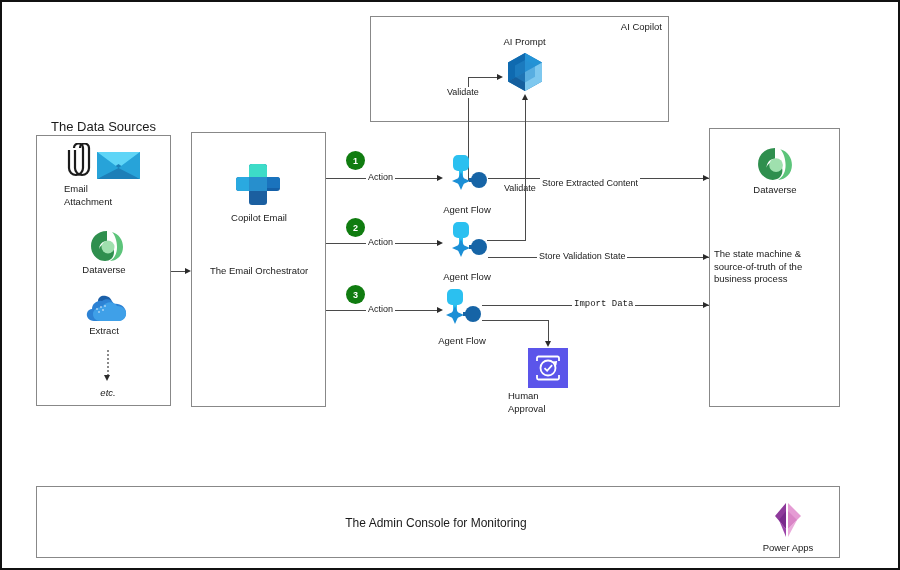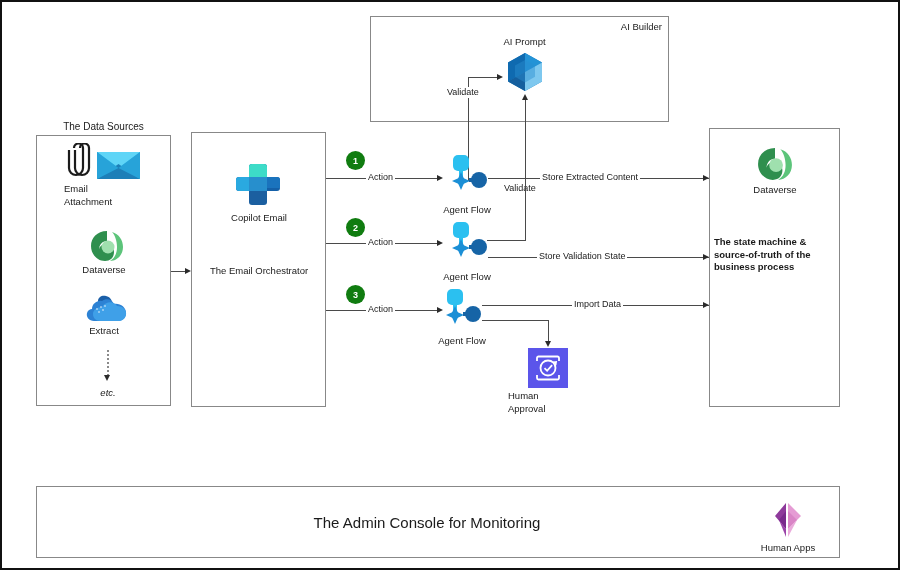--- a/index.html
+++ b/index.html
@@ -18,21 +18,21 @@
   .icon{position:absolute;}
   .dotted-v{position:absolute;width:0;border-left:2px dotted #8a8a8a;}
   .gbox{position:absolute;box-sizing:border-box;border:1px solid #888;background:#fff;}
 </style>
 </head>
 <body>
 
 <div id="page">
 
   <div class="gbox" style="left:368px;top:14px;width:299px;height:106px;"></div>
-  <div class="cap" style="left:575px;top:19px;width:85px;text-align:right;font-size:9.5px;">AI Builder</div>
+  <div class="cap" style="left:575px;top:19px;width:85px;text-align:right;font-size:9.5px;">AI Copilot</div>
 
   <div class="icon" style="left:501px;top:48px;width:44px;height:44px;">
     <svg width="44" height="44" viewBox="0 0 44 44">
       <polygon points="22,3 39,12.5 39,31.5 22,41 5,31.5 5,12.5" fill="#1a7fc1"></polygon>
       <polygon points="22,3 39,12.5 22,22" fill="#2493d6"></polygon>
       <polygon points="22,22 39,12.5 39,31.5 22,41" fill="#7ec8ef"></polygon>
       <polygon points="5,12.5 22,3 22,22 5,31.5" fill="#0f6ab0"></polygon>
       <polygon points="22,22 22,41 5,31.5" fill="#155f9e"></polygon>
       <polygon points="22,10 32,15.6 32,26.8 22,32.4 12,26.8 12,15.6" fill="#2b8fd0" opacity="0.45"></polygon>
     </svg>
@@ -41,21 +41,21 @@
 
   <div class="line-v" style="left:466px;top:75px;height:104px;"></div>
   <div class="line-h" style="left:466px;top:75px;width:30px;"></div>
   <div class="arrow-r" style="left:495px;top:71.5px;"></div>
   <div class="edge-lbl" style="left:443px;top:85px;">Validate</div>
 
   <div class="line-v" style="left:523px;top:98px;height:80px;"></div>
   <div class="arrow-u" style="left:519.5px;top:92px;"></div>
 
   <div class="gbox" style="left:34px;top:133px;width:135px;height:271px;"></div>
-  <div class="cap" style="left:34px;top:119px;width:135px;font-size:10px;">The Data Sources</div>
+  <div class="cap" style="left:34px;top:119px;width:135px;font-size:13px;">The Data Sources</div>
 
   <div class="icon" style="left:62px;top:141px;width:78px;height:38px;">
     <svg width="78" height="38" viewBox="0 0 78 38">
       <g stroke="#1b1b1b" stroke-width="2.2" fill="none">
         <path d="M10 5 a4.5 4.5 0 0 1 9 0 v20 a7 7 0 0 1 -14 0 v-18"></path>
         <path d="M16 5 a4.5 4.5 0 0 1 9 0 v20 a7 7 0 0 1 -14 0 v-18"></path>
       </g>
       <polygon points="33,9 76,9 76,36 33,36" fill="#36c5f0"></polygon>
       <polygon points="33,9 54.5,25 76,9" fill="#5fd5f7"></polygon>
       <polygon points="33,36 54.5,21 76,36" fill="#1d7fb8"></polygon>
@@ -126,21 +126,21 @@
       <rect x="14" y="15" width="4" height="9" fill="#2bc0f0"></rect>
       <path d="M16 18 L20 27 L16 36 L12 27 Z" fill="#1b8fd6"></path>
       <path d="M7 27 L16 23 L25 27 L16 31 Z" fill="#1b8fd6"></path>
       <rect x="24" y="24" width="7" height="4" fill="#1664a6"></rect>
       <circle cx="34" cy="26" r="8" fill="#1664a6"></circle>
     </svg>
   </div>
   <div class="lbl" style="left:420px;top:202px;width:90px;">Agent Flow</div>
 
   <div class="line-h" style="left:486px;top:176px;width:221px;"></div>
-  <div class="edge-lbl" style="left:538px;top:170px;">Store Extracted Content</div>
+  <div class="edge-lbl" style="left:538px;top:176px;">Store Extracted Content</div>
   <div class="arrow-r" style="left:701px;top:172.5px;"></div>
   <div class="edge-lbl" style="left:500px;top:181px;">Validate</div>
 
   <div class="badge" style="left:344px;top:216px;">2</div>
   <div class="line-h" style="left:324px;top:241px;width:112px;"></div>
   <div class="edge-lbl" style="left:364px;top:235px;">Action</div>
   <div class="arrow-r" style="left:435px;top:237.5px;"></div>
 
   <div class="icon" style="left:443px;top:219px;width:44px;height:40px;">
     <svg width="44" height="40" viewBox="0 0 44 40">
@@ -172,21 +172,21 @@
       <rect x="14" y="15" width="4" height="9" fill="#2bc0f0"></rect>
       <path d="M16 18 L20 27 L16 36 L12 27 Z" fill="#1b8fd6"></path>
       <path d="M7 27 L16 23 L25 27 L16 31 Z" fill="#1b8fd6"></path>
       <rect x="24" y="24" width="7" height="4" fill="#1664a6"></rect>
       <circle cx="34" cy="26" r="8" fill="#1664a6"></circle>
     </svg>
   </div>
   <div class="lbl" style="left:415px;top:333px;width:90px;">Agent Flow</div>
 
   <div class="line-h" style="left:480px;top:303px;width:227px;"></div>
-  <div class="edge-lbl" style="left:570px;top:297px;">Import Data</div>
+  <div class="edge-lbl" style="left:570px;top:297px;font-family:Liberation Mono, monospace;">Import Data</div>
   <div class="arrow-r" style="left:701px;top:299.5px;"></div>
 
   <div class="line-h" style="left:480px;top:318px;width:66px;"></div>
   <div class="line-v" style="left:546px;top:318px;height:22px;"></div>
   <div class="arrow-d" style="left:543px;top:339px;"></div>
 
   <div class="icon" style="left:526px;top:346px;width:40px;height:40px;">
     <svg width="40" height="40" viewBox="0 0 40 40">
       <rect x="0" y="0" width="40" height="40" fill="#5b55ea"></rect>
       <g fill="none" stroke="#ffffff" stroke-width="1.8">
@@ -206,35 +206,35 @@
   <div class="gbox" style="left:707px;top:126px;width:131px;height:279px;"></div>
 
   <div class="icon" style="left:755px;top:145px;width:36px;height:34px;">
     <svg width="36" height="34" viewBox="0 0 34 32">
       <path d="M17 1 C7 1 1 8 1 16 C1 24 7 31 15 31 C21 31 24 27 24 22 C24 17 20 14 16 14 C12 14 9 17 9 20 C9 15 12 11 17 11 Z" fill="#2f8f4e"></path>
       <path d="M22 2 C29 4 33 10 33 17 C33 25 27 31 20 31 C25 28 27 23 27 17 C27 11 25 5 22 2 Z" fill="#5cc47a"></path>
       <circle cx="18" cy="17" r="6.5" fill="#9fe0ae"></circle>
     </svg>
   </div>
   <div class="lbl" style="left:718px;top:182px;width:110px;">Dataverse</div>
-  <div class="lbl-multi" style="left:712px;top:234px;width:122px;font-weight:bold;">
+  <div class="lbl-multi" style="left:712px;top:246px;width:122px;">
     <div style="white-space:pre-line;">The state machine &amp;
 source-of-truth of the
 business process</div>
   </div>
 
   <div class="gbox" style="left:34px;top:484px;width:804px;height:72px;"></div>
-  <div class="lbl" style="left:275px;top:515px;width:300px;font-size:15px;">The Admin Console for Monitoring</div>
+  <div class="lbl" style="left:284px;top:515px;width:300px;font-size:12px;">The Admin Console for Monitoring</div>
 
   <div class="icon" style="left:764px;top:499px;width:44px;height:40px;">
     <svg width="44" height="40" viewBox="0 0 44 40">
       <polygon points="22,1 33,13 22,25 11,13" fill="#e49ad0" opacity="0.0"></polygon>
       <polygon points="20,2 9,15 20,28 20,2" fill="#8e3a9b"></polygon>
       <polygon points="22,2 35,15 22,28 22,2" fill="#e59bd4"></polygon>
       <polygon points="20,10 13,19 20,28 20,10" fill="#7a2a8c"></polygon>
       <polygon points="22,10 31,19 22,28 22,10" fill="#d984c6"></polygon>
       <polygon points="20,28 20,36 13,19" fill="#9b44a8"></polygon>
       <polygon points="22,28 22,36 31,19" fill="#eaabdb"></polygon>
     </svg>
   </div>
-  <div class="lbl" style="left:740px;top:540px;width:92px;">Human Apps</div>
+  <div class="lbl" style="left:740px;top:540px;width:92px;">Power Apps</div>
 
 </div>
 
 </body></html>

